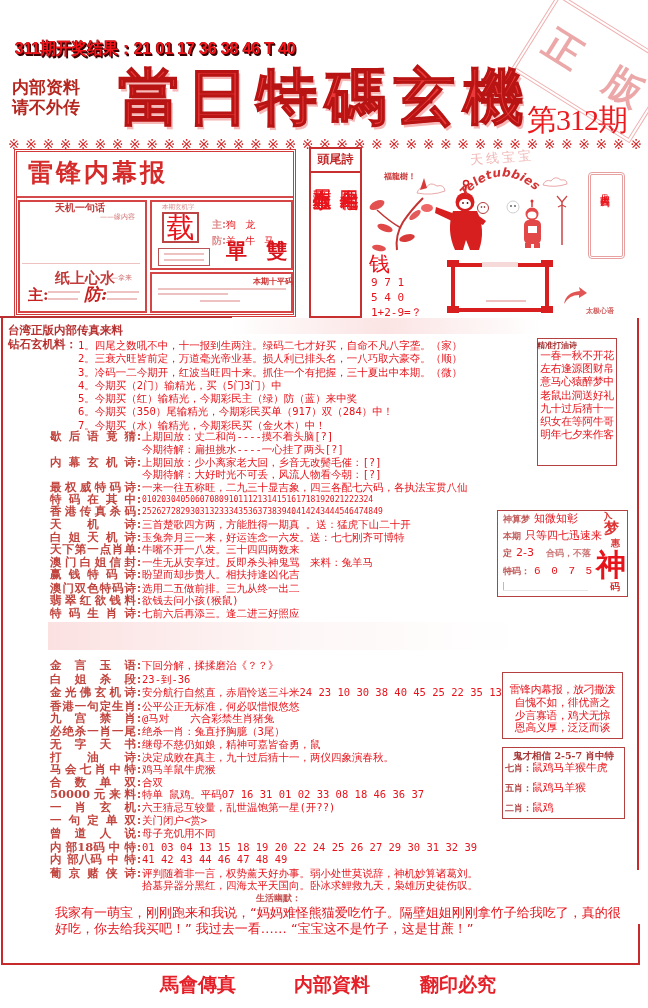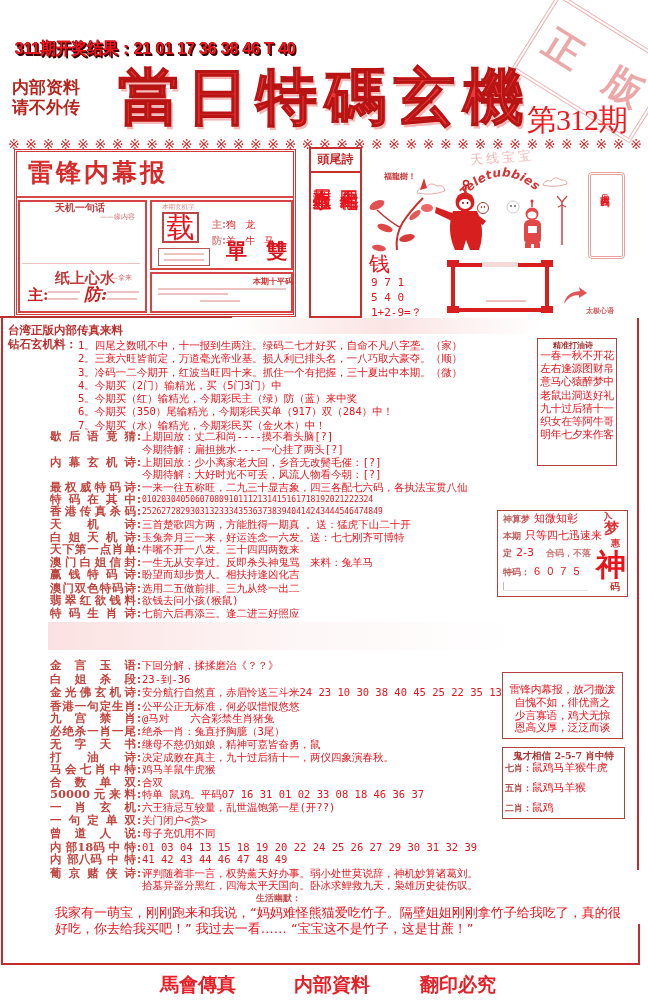--- a/index.html
+++ b/index.html
@@ -65,26 +65,26 @@
 .diamond-label{left:8px;top:337px;font:bold 11.5px/14px "DejaVu Serif",serif;color:#b73030}
 .dl{left:78px;font:10.5px/13px "DejaVu Sans Mono",monospace;color:#e8141c}
 .row{position:absolute;left:50px;height:13px;width:470px}
 .row .lbl{position:absolute;left:0;top:0;width:86px;font:bold 11.5px/13px "DejaVu Serif",serif;color:#c2443e}
 .row .sep{position:absolute;left:87px;top:0;font:bold 10px/13px "DejaVu Sans",sans-serif;color:#c2443e}
 .row .val{position:absolute;left:92px;top:0;font:10.5px/13px "DejaVu Sans Mono",monospace;color:#e8141c;white-space:nowrap}
 .row .val.num{font-size:8px}
 
 
 .sbox{position:absolute;border:1.5px solid #b54040}
-.dg-title{left:537px;top:340px;width:72px;text-align:center;font:bold 8px/10px "DejaVu Serif",serif;color:#a53030}
+.dg-title{left:537px;top:340px;width:72px;text-align:left;font:bold 8px/10px "DejaVu Serif",serif;color:#a53030}
 .dg-lines{position:absolute;left:538px;top:349px;width:78px;text-align:center;font:10.8px/13.2px "DejaVu Sans",sans-serif;color:#e8141c;letter-spacing:-0.3px}
 .dr-line{left:503px;font:11px/14px "DejaVu Sans",sans-serif;color:#e8141c}
 .dr-line .dlab{font:bold 9px/14px "DejaVu Serif",serif;color:#c25a5a;margin-right:4px}
 .dr-line .dsuf{font:bold 9px/14px "DejaVu Serif",serif;color:#c77;margin-left:12px}
-.dr-line .mono{font-family:Liberation Sans, sans-serif;letter-spacing:2px}
+.dr-line .mono{font-family:Liberation Mono, monospace;letter-spacing:2px}
 .side-ch{position:absolute;font-family:"DejaVu Serif",serif;font-weight:bold;color:#d33}
 .id-lines{position:absolute;left:502px;top:684px;width:121px;text-align:center;font:10.8px/12.8px "DejaVu Sans",sans-serif;color:#e8141c;letter-spacing:-0.2px}
 .gc-title{left:502px;top:750px;width:123px;text-align:center;font:bold 9.5px/11px "DejaVu Serif",serif;color:#a83232}
 .gc-item{left:505px;font:10.8px/12px "DejaVu Sans",sans-serif;color:#e8141c}
 .gc-item .gl{font:bold 9px/12px "DejaVu Serif",serif;color:#b04848}
 
 
 .hm-title{left:256px;top:893px;font:bold 9px/11px "DejaVu Serif",serif;color:#c65454}
 .hm-line{left:55px;font:13px/15px "DejaVu Sans",sans-serif;color:#e8141c}
 .ft{top:972px;font:bold 19px/24px "DejaVu Serif",serif;color:#e52028;text-shadow:0 0 2px #fff}

